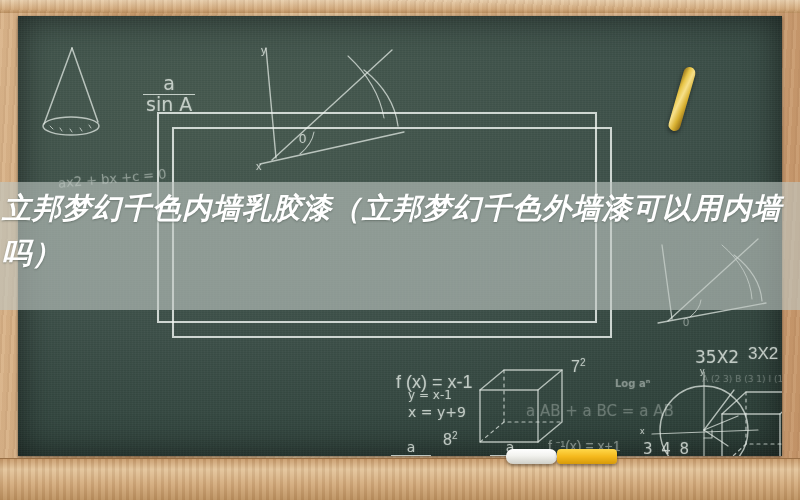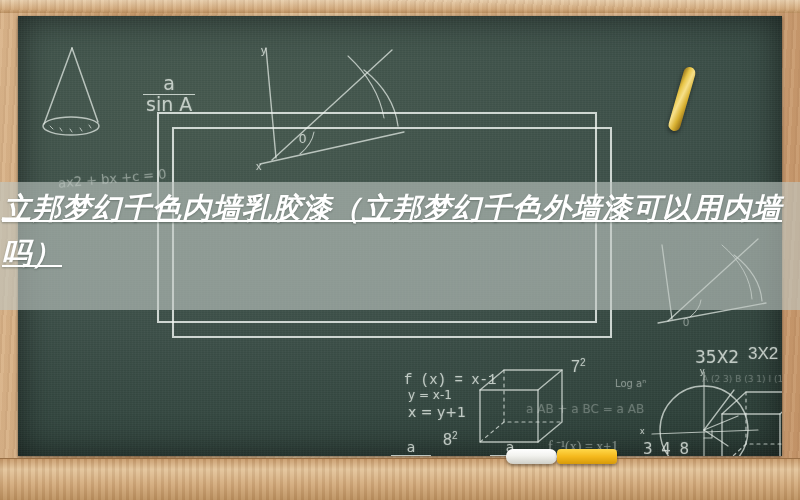--- a/index.html
+++ b/index.html
@@ -89,21 +89,21 @@
     z-index:5;
   }
   .caption{
     position:absolute; left:0; right:0; top:182px; height:160px;
     z-index:6; padding:4px 0 8px 2px;
     color:#ffffff;
     font-family:"DejaVu Sans", sans-serif;
     font-size:29px; font-weight:700; font-style:italic;
     line-height:45px; letter-spacing:1px;
     text-shadow:0 1px 2px rgba(60,70,64,.45);
-    white-space:pre-wrap; word-break:break-all;text-decoration:underline;
+    white-space:pre-wrap; word-break:break-all;
   }
 
   
   .chalk-stick-top{
     position:absolute; left:676px; top:66px; width:12px; height:66px;
     border-radius:6px; z-index:4;
     background:linear-gradient(100deg,#8d6a15 0%,#e8c547 25%,#f7e08a 45%,#d9b233 70%,#8a6512 100%);
     transform:rotate(16deg);
     box-shadow:0 2px 4px rgba(0,0,0,.45);
   }
@@ -164,23 +164,23 @@
     <svg class="chalkline" style="left:620px; top:215px;" width="140" height="110" viewBox="0 0 140 110">
       <path d="M24 14 L34 88" stroke-width="1.3"></path>
       <path d="M20 92 L128 72" stroke-width="1.3"></path>
       <path d="M30 90 L120 8" stroke-width="1.3"></path>
       <path d="M96 24 q26 20 28 46" stroke-width="1.2"></path>
       <path d="M84 14 q28 24 30 54" stroke-width="1" opacity=".5"></path>
       <path d="M52 86 q10 -8 11 -17" stroke-width="1"></path>
     </svg>
     <div class="chalk dim" style="left:665px; top:300px; font-size:11px;">0</div>
 
-    <div class="chalk" style="left:378px; top:356px; font-size:14px; font-family:Liberation Mono, monospace;margin-left:8px;">f (x)  =  x-1</div>
+    <div class="chalk" style="left:378px; top:356px; font-size:18px; font-family:Liberation Sans, sans-serif;">f (x)  =  x-1</div>
     <div class="chalk" style="left:390px; top:372px; font-size:12px; font-family:'DejaVu Sans',sans-serif;">y  =  x-1</div>
-    <div class="chalk" style="left:390px; top:388px; font-size:14px; font-family:'DejaVu Sans',sans-serif;">x  =  y+1</div>
+    <div class="chalk" style="left:390px; top:388px; font-size:14px; font-family:'DejaVu Sans',sans-serif;">x  =  y+9</div>
 
     <svg class="chalkline" style="left:442px; top:348px;" width="120" height="100" viewBox="0 0 120 100">
       <path d="M20 26 L78 26 L78 78 L20 78 Z" stroke-width="1.4"></path>
       <path d="M20 26 L44 6 L102 6 L78 26" stroke-width="1.4"></path>
       <path d="M102 6 L102 58 L78 78" stroke-width="1.4"></path>
       <path d="M44 6 L44 58 L102 58" stroke-width="1.2" stroke-dasharray="3 4"></path>
       <path d="M44 58 L20 78" stroke-width="1.2" stroke-dasharray="3 4"></path>
     </svg>
 
     <div class="chalk" style="left:553px; top:341px; font-size:16px; font-family:Liberation Sans, sans-serif;">
@@ -196,41 +196,41 @@
         <span class="den">sin A</span>
       </span>
     </div>
     <div class="chalk" style="left:472px; top:424px; font-size:14px; font-family:'DejaVu Sans',sans-serif;">
       <span class="frac">
         <span class="num">a</span>
         <span class="den">sin A</span>
       </span>
     </div>
 
-    <div class="chalk faint" style="left:508px; top:386px; font-size:12px; font-family:'DejaVu Sans',sans-serif;">a AB + a BC = a AB</div>
+    <div class="chalk faint" style="left:508px; top:386px; font-size:15px; font-family:'DejaVu Sans',sans-serif;">a AB + a BC = a AB</div>
 
     <div class="chalk" style="left:677px; top:331px; font-size:17px; font-family:'DejaVu Sans',sans-serif;text-align:center;">35X2</div>
     <div class="chalk" style="left:730px; top:328px; font-size:17px; font-family:Liberation Sans, sans-serif;">3X2</div>
     <div class="chalk faint" style="left:684px; top:358px; font-size:9px; font-family:'DejaVu Sans',sans-serif;">A (2 3)  B (3 1)  I (1 0)</div>
 
-    <div class="chalk dim" style="left:597px; top:362px; font-size:10px; font-family:'DejaVu Sans',sans-serif;">Log aⁿ</div>
+    <div class="chalk dim" style="left:597px; top:362px; font-size:10px; font-family:'DejaVu Sans',sans-serif;font-weight:bold;">Log aⁿ</div>
 
     <svg class="chalkline" style="left:628px; top:352px;" width="130" height="120" viewBox="0 0 130 120">
       <circle cx="58" cy="62" r="44" stroke-width="1.4"></circle>
       <path d="M58 4 L58 112" stroke-width="1.2"></path>
       <path d="M6 66 L112 62" stroke-width="1.2"></path>
       <path d="M58 62 L88 22" stroke-width="1.3"></path>
       <path d="M58 62 L92 48" stroke-width="1.3"></path>
       <path d="M58 62 L82 78" stroke-width="1.3"></path>
       <path d="M66 62 L66 70 L58 70" stroke-width="1.1"></path>
     </svg>
     <div class="chalk" style="left:682px; top:350px; font-size:9px;">y</div>
     <div class="chalk" style="left:622px; top:410px; font-size:9px;">x</div>
 
-    <div class="chalk dim" style="left:530px; top:420px; font-size:14px; font-family:Liberation Serif, serif;">f ⁻¹(x)  =  x+1</div>
+    <div class="chalk dim" style="left:530px; top:420px; font-size:14px; font-family:Liberation Sans, sans-serif;">f ⁻¹(x)  =  x+1</div>
 
     <div class="chalk" style="left:625px; top:424px; font-size:15px; font-family:'DejaVu Sans',sans-serif; letter-spacing:2px;">3 4 8</div>
 
     <svg class="chalkline" style="left:690px; top:368px;" width="120" height="100" viewBox="0 0 120 100">
       <path d="M14 30 L72 30 L72 82 L14 82 Z" stroke-width="1.4"></path>
       <path d="M14 30 L38 8 L96 8 L72 30" stroke-width="1.4"></path>
       <path d="M96 8 L96 60 L72 82" stroke-width="1.4"></path>
       <path d="M38 8 L38 60 L96 60" stroke-width="1.2" stroke-dasharray="3 4"></path>
       <path d="M38 60 L14 82" stroke-width="1.2" stroke-dasharray="3 4"></path>
     </svg>

